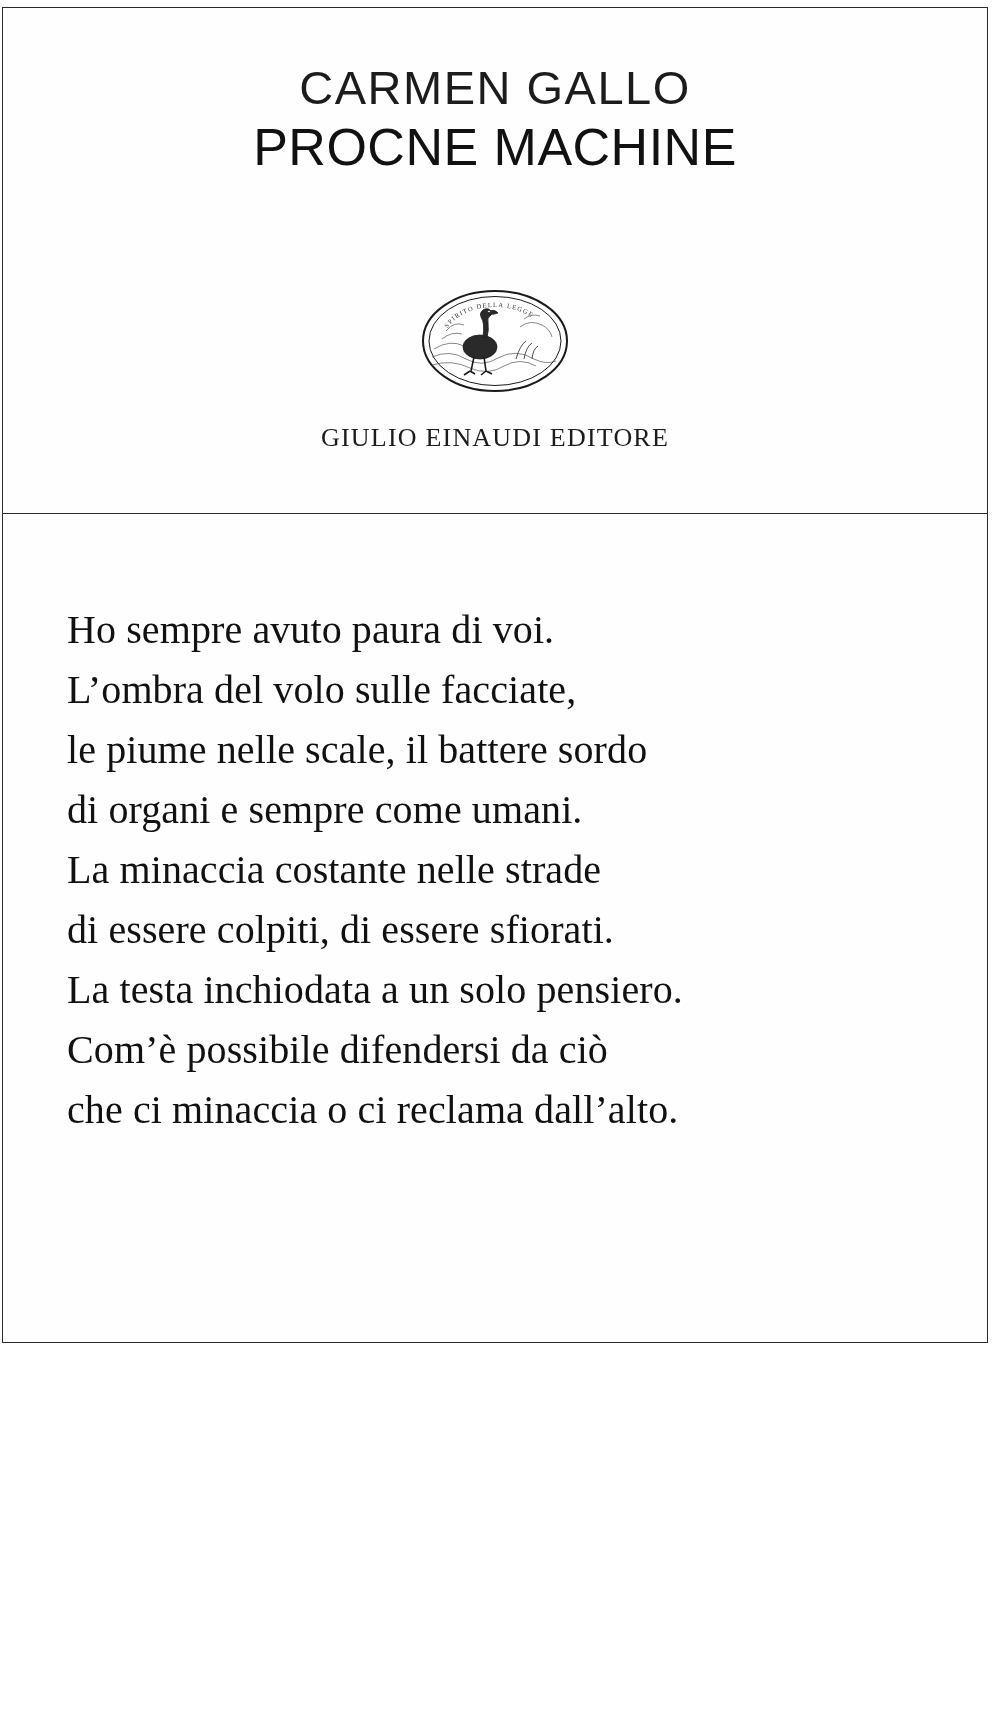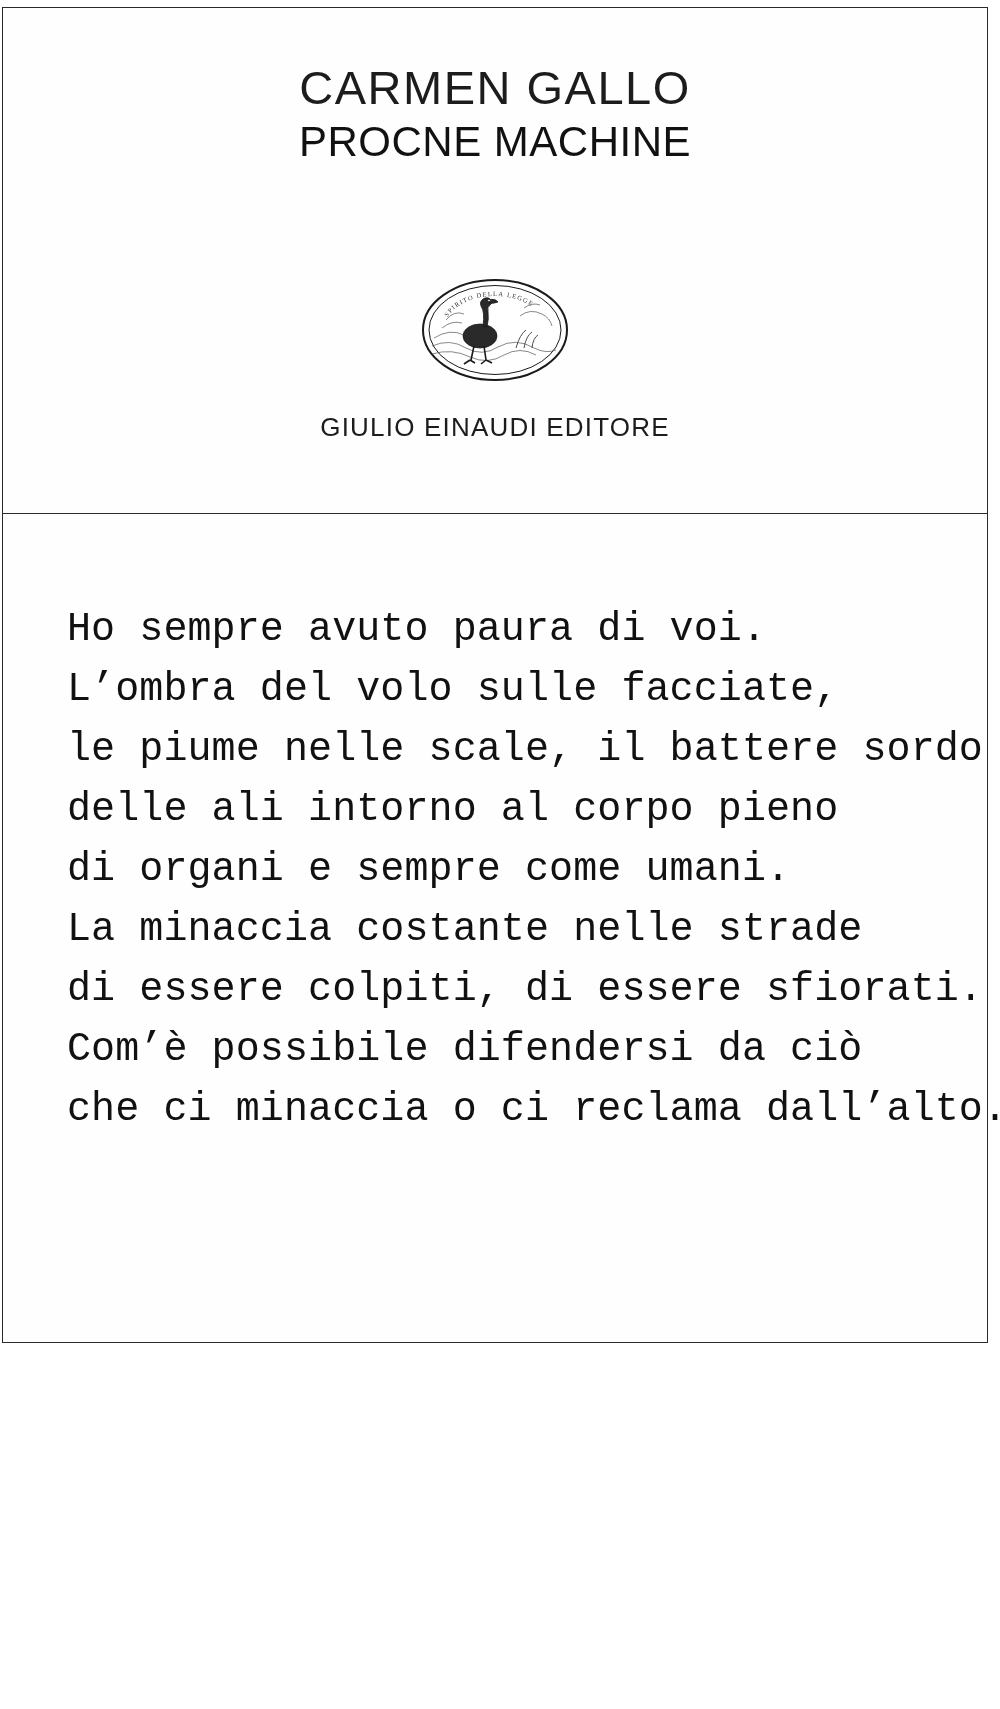--- a/index.html
+++ b/index.html
@@ -47,56 +47,56 @@
     letter-spacing: 1.5px;
     font-weight: 400;
     color: #1c1c1c;
     text-align: center;
     line-height: 1.05;
   }
 
   .title {
     margin-top: 8px;
     font-family: "Liberation Sans", sans-serif;
-    font-size: 42px;
+    font-size: 52px;
     letter-spacing: 0.5px;
     font-weight: 400;
     color: #111111;
     text-align: center;
     line-height: 1.05;
     white-space: nowrap;
   }
 
   .logo-wrap {
     margin-top: 112px;
     width: 150px;
     height: 108px;
     display: flex;
     align-items: center;
     justify-content: center;
   }
 
   .publisher {
     margin-top: 28px;
-    font-family: Liberation Sans, sans-serif;
+    font-family: Liberation Serif, serif;
     font-size: 26px;
     letter-spacing: 1.2px;
     color: #1c1c1c;
     text-align: center;
   }
 
   
   .poem-block {
     flex: 1;
     padding: 86px 0 0 64px;
     box-sizing: border-box;
   }
 
   .poem {
-    font-family: Liberation Mono, monospace;
+    font-family: Liberation Serif, serif;
     font-size: 40px;
     line-height: 60px;
     color: #111111;
     letter-spacing: 0.1px;
   }
   .poem .line {
     white-space: nowrap;
   }
 </style>
 </head>
@@ -146,22 +146,22 @@
     </div>
 
     <div class="publisher">GIULIO EINAUDI EDITORE</div>
   </div>
 
   <div class="poem-block">
     <div class="poem">
       <div class="line">Ho sempre avuto paura di voi.</div>
       <div class="line">L’ombra del volo sulle facciate,</div>
       <div class="line">le piume nelle scale, il battere sordo</div>
-      <div class="line">delle ali intorno al corpo pieno</div>
       <div class="line">di organi e sempre come umani.</div>
       <div class="line">La minaccia costante nelle strade</div>
       <div class="line">di essere colpiti, di essere sfiorati.</div>
+      <div class="line">La testa inchiodata a un solo pensiero.</div>
       <div class="line">Com’è possibile difendersi da ciò</div>
       <div class="line">che ci minaccia o ci reclama dall’alto.</div>
     </div>
   </div>
 
 </div>
 
 </body></html>

